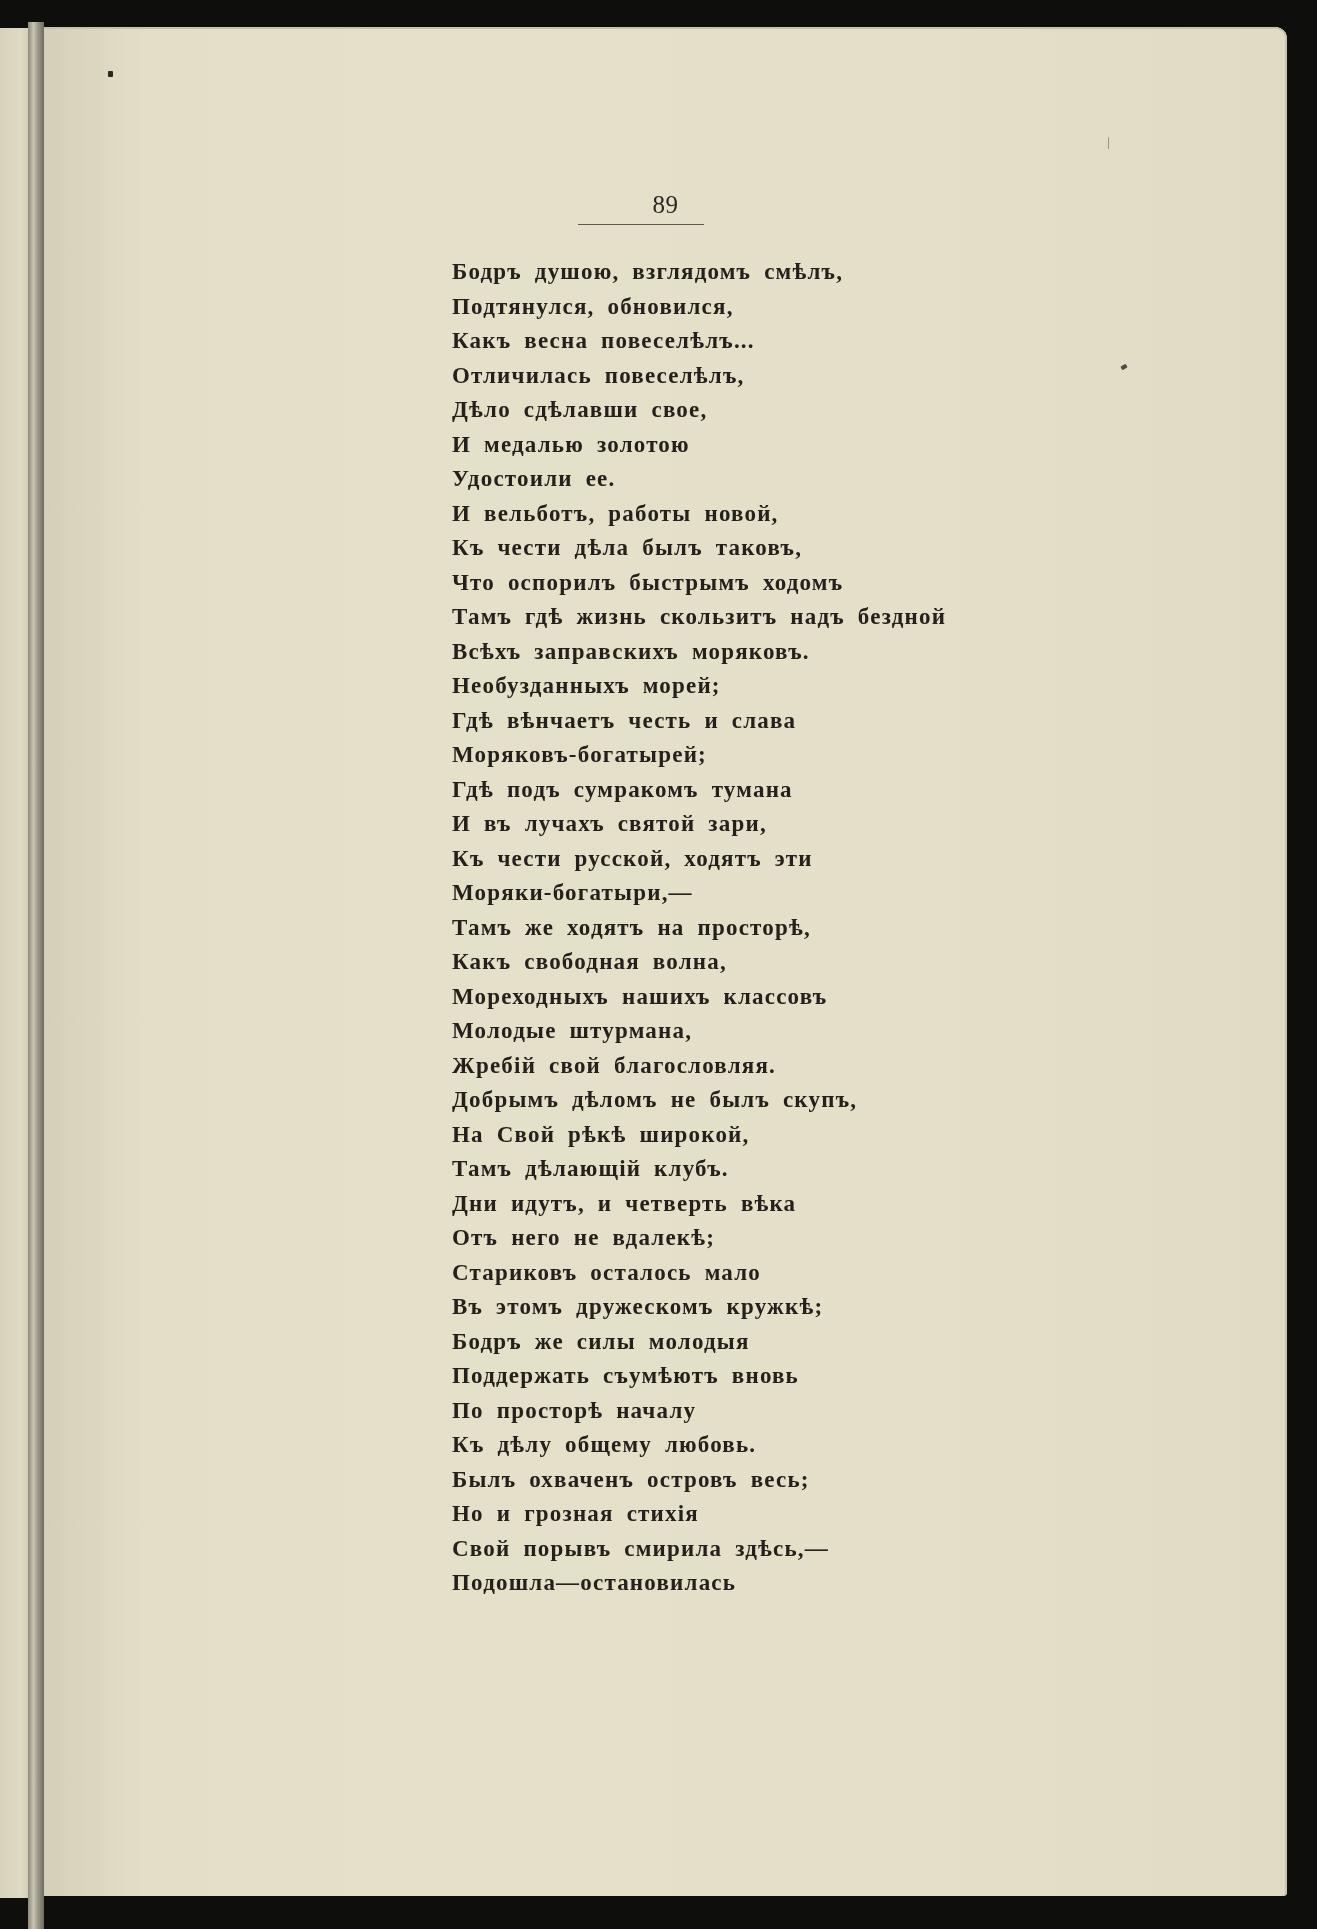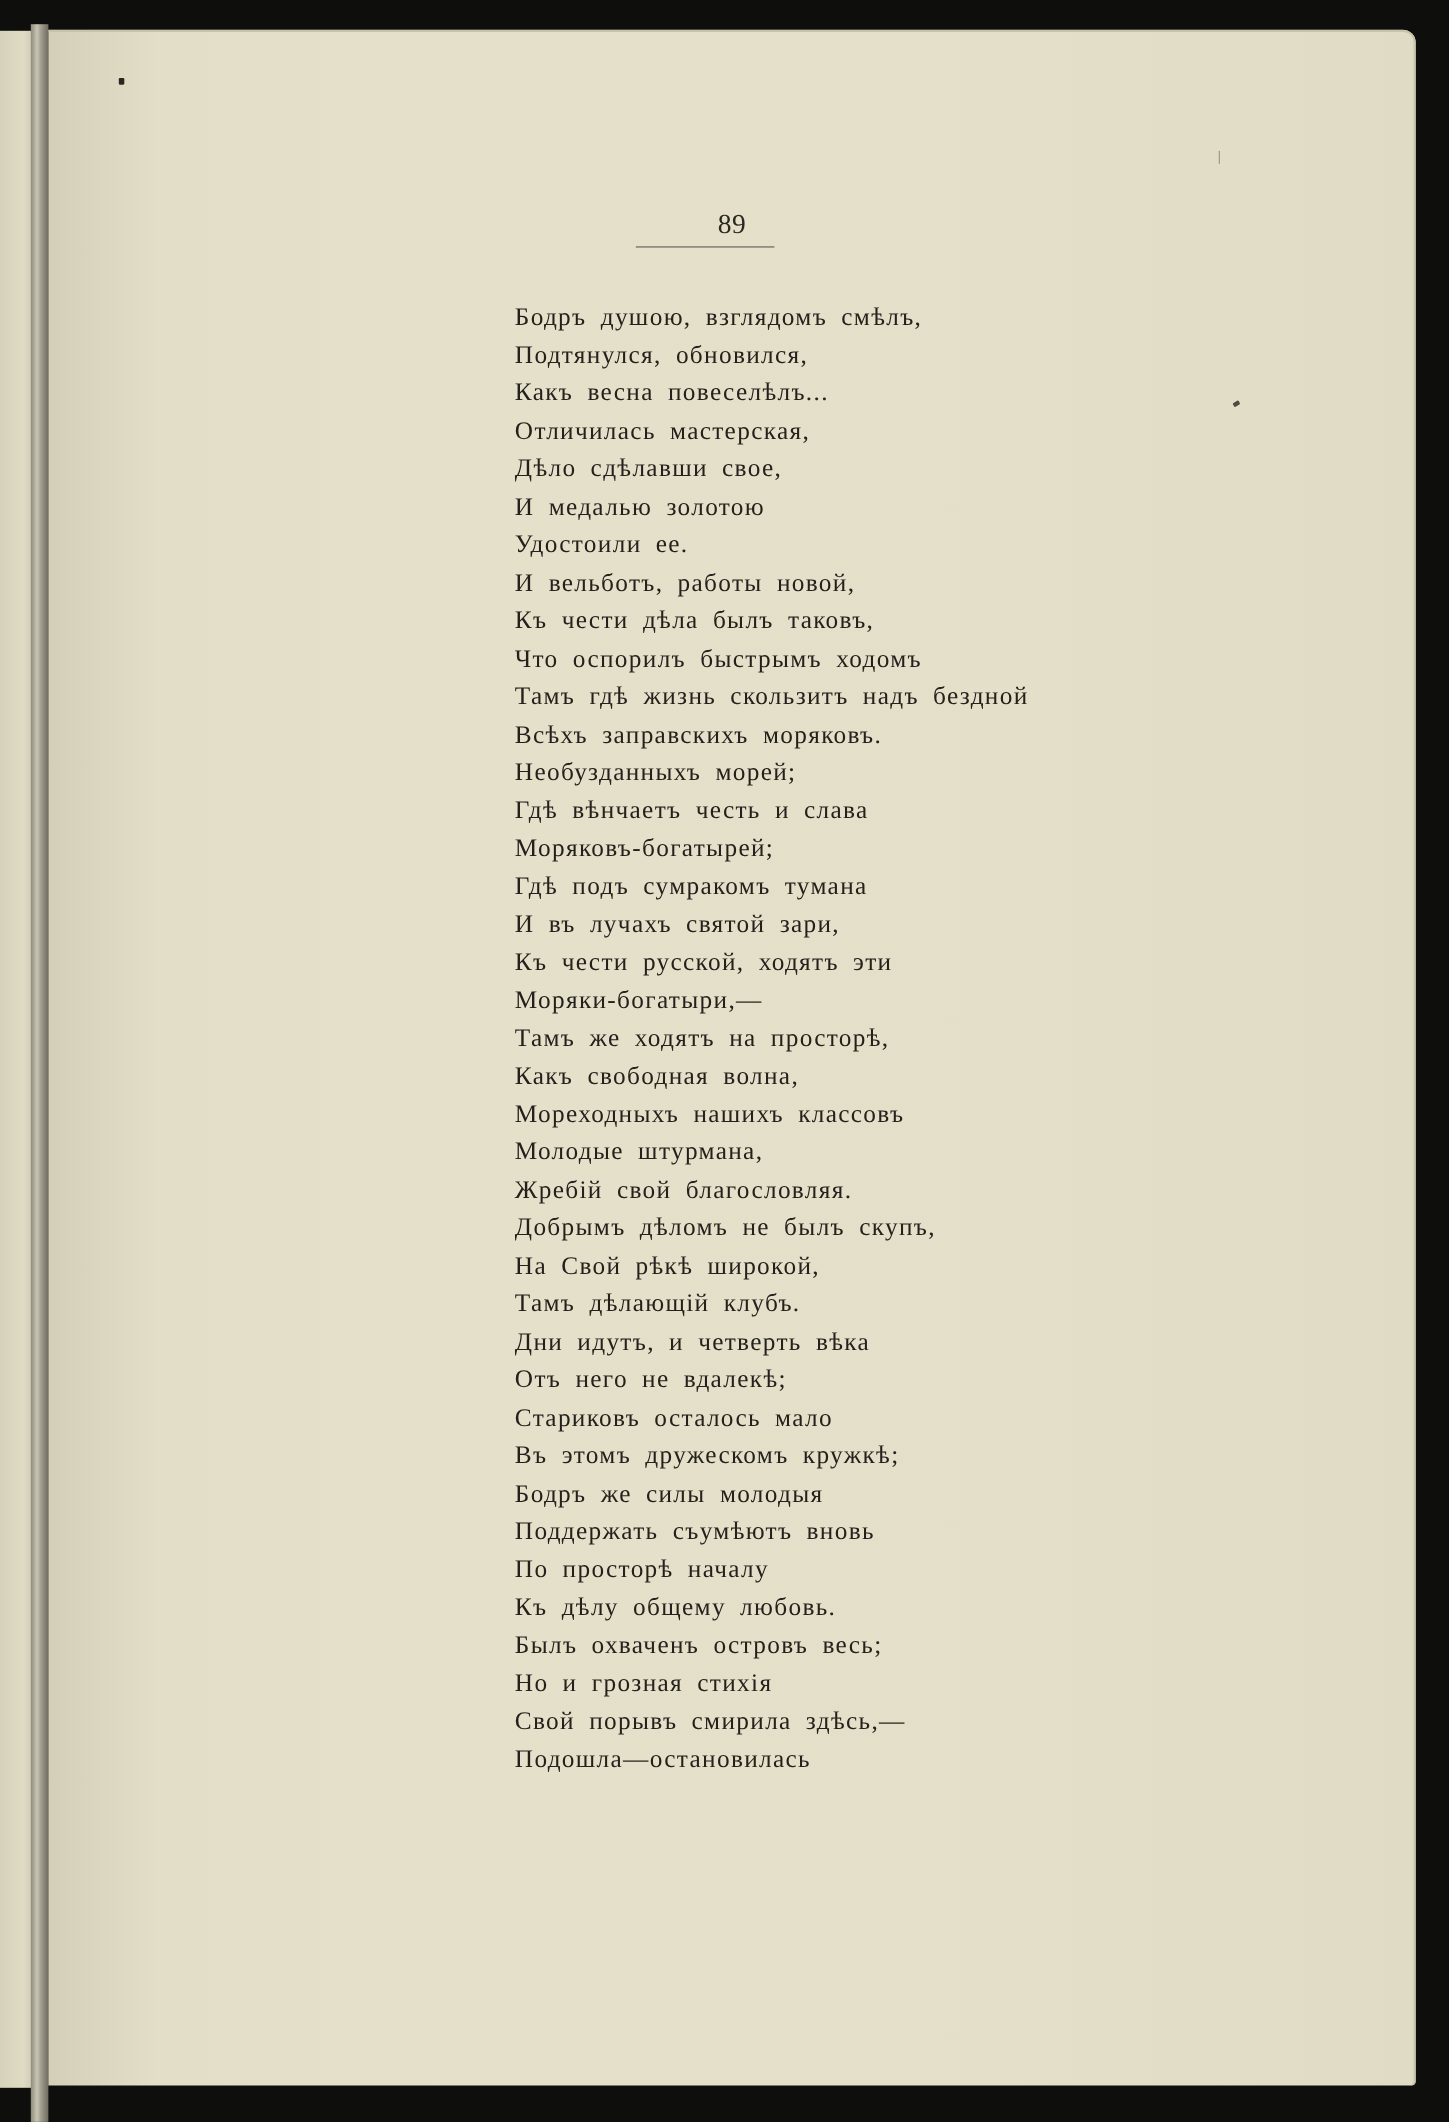--- a/index.html
+++ b/index.html
@@ -60,23 +60,24 @@
       left: 534px;
       top: 197px;
       width: 126px;
       height: 1px;
       background: #5f5a50;
     }
     .verse {
       position: absolute;
       left: 408px;
       top: 228px;
-      margin: 16px;
+      margin: 0;
       padding: 0;
       list-style: none;
+      font-weight: bold;
     }
     .verse li {
       height: 34.5px;
       line-height: 34.5px;
       font-size: 23px;
       color: #24211c;
       letter-spacing: 1.2px;
       word-spacing: 6px;
       white-space: nowrap;
     }
@@ -99,21 +100,21 @@
 
   <div class="page-number">
     <span>89</span>
   </div>
   <div class="header-rule"></div>
 
   <ul class="verse">
     <li>Бодръ душою, взглядомъ смѣлъ,</li>
     <li>Подтянулся, обновился,</li>
     <li>Какъ весна повеселѣлъ...</li>
-    <li>Отличилась мастерская,</li>
+    <li>Отличилась повеселѣлъ,</li>
     <li>Дѣло сдѣлавши свое,</li>
     <li>И медалью золотою</li>
     <li>Удостоили ее.</li>
     <li>И вельботъ, работы новой,</li>
     <li>Къ чести дѣла былъ таковъ,</li>
     <li>Что оспорилъ быстрымъ ходомъ</li>
     <li>Тамъ гдѣ жизнь скользитъ надъ бездной</li>
     <li>Всѣхъ заправскихъ моряковъ.</li>
     <li>Необузданныхъ морей;</li>
     <li>Гдѣ вѣнчаетъ честь и слава</li>

